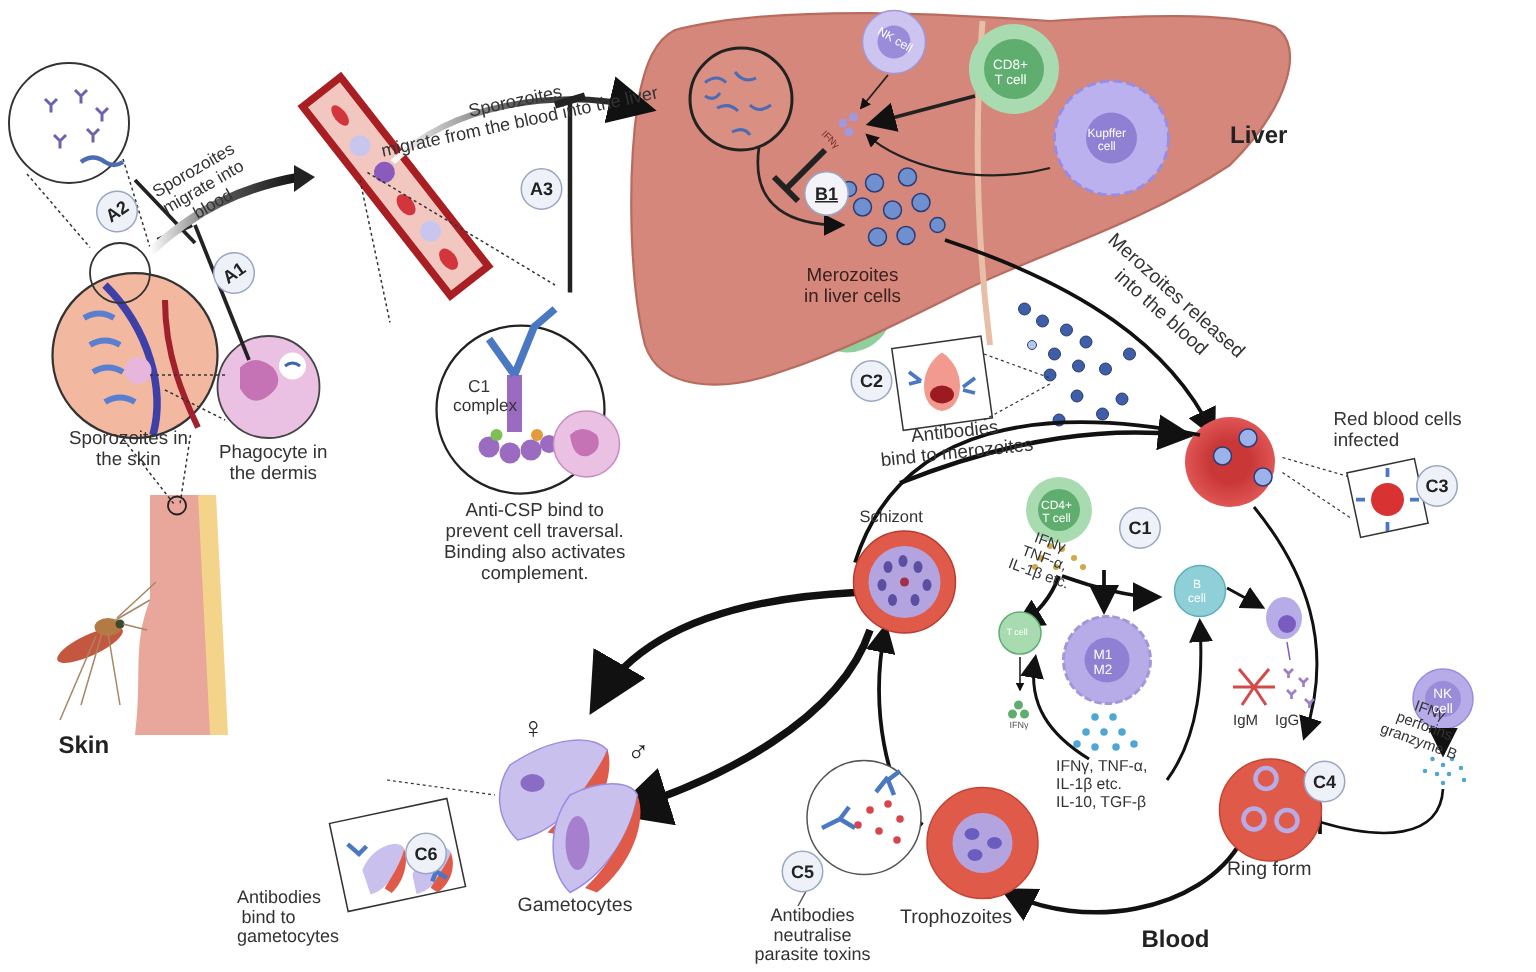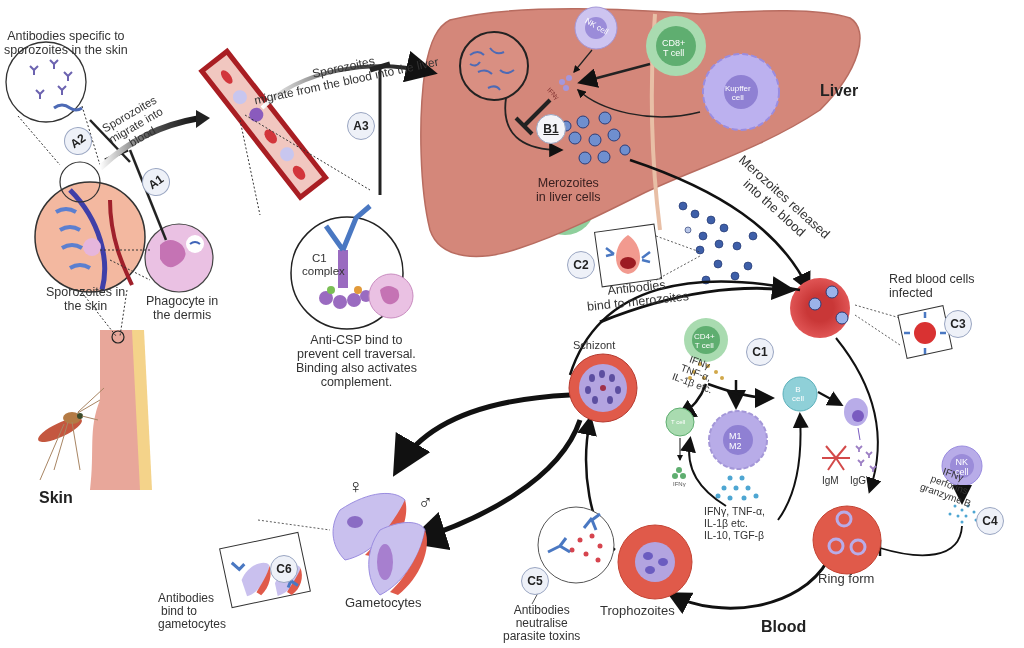--- a/index.html
+++ b/index.html
@@ -367,24 +367,20 @@
     <rect x="225" y="540" width="80" height="60" fill="#fff" stroke="#333" stroke-width="1"></rect>
     <path d="M240,575 C250,560 268,560 270,566 C266,580 252,592 242,592 Z" fill="#c9c0ee"></path>
     <path d="M252,590 C262,580 270,570 270,566 C272,575 266,588 256,594 Z" fill="#e05a4a"></path>
     <path d="M272,585 C282,570 298,568 300,575 C296,588 282,598 272,598 Z" fill="#c9c0ee"></path>
     <path d="M282,596 C292,586 300,578 300,575 C302,585 296,596 286,600 Z" fill="#e05a4a"></path>
     <path d="M234,556 l6,8 l6,-4" stroke="#4a78c2" stroke-width="3" fill="none"></path>
     <path d="M294,592 l-6,-6 l-4,6" stroke="#4a78c2" stroke-width="3" fill="none"></path>
   </g>
 </svg>
 
-<div class="lbl c" style="left:4px;top:29px;">
-  <div>Antibodies specific to</div>
-  <div>sporozoites in the skin</div>
-</div>
 
 <div class="lbl c rot" style="left:100px;top:124px;transform:rotate(-30deg);font-size:11.5px;line-height:13px;">
   <div>Sporozoites</div>
   <div>migrate into</div>
   <div>blood</div>
 </div>
 
 <div class="lbl c rot" style="left:250px;top:80px;transform:rotate(-12deg);font-size:12px;line-height:14px;">
   <div>Sporozoites</div>
   <div>migrate from the blood into the liver</div>
@@ -506,19 +502,19 @@
 <div class="cellt" style="left:955px;top:457px;font-size:9px;line-height:10px;">
   <div>NK</div>
   <div>cell</div>
 </div>
 
 <div class="badge" style="left:142px;top:168px;transform:rotate(-35deg);">A1</div>
 <div class="badge" style="left:64px;top:127px;transform:rotate(-35deg);">A2</div>
 <div class="badge" style="left:347px;top:112px;">A3</div>
 <div class="badge" style="left:536px;top:114px;width:30px;height:30px;background:#f4f4f8;text-decoration:underline;">B1</div>
 <div class="badge" style="left:746px;top:338px;">C1</div>
-<div class="badge" style="left:567px;top:251px;text-align:center;">C2</div>
+<div class="badge" style="left:567px;top:240px;text-align:center;">C2</div>
 <div class="badge" style="left:944px;top:287px;margin-top:23px;">C3</div>
-<div class="badge" style="left:976px;top:507px;text-align:center;">C4</div>
+<div class="badge" style="left:869px;top:507px;text-align:center;">C4</div>
 <div class="badge" style="left:521px;top:567px;">C5</div>
 <div class="badge" style="left:270px;top:555px;">C6</div>
 
 </div>
 
 </body></html>

